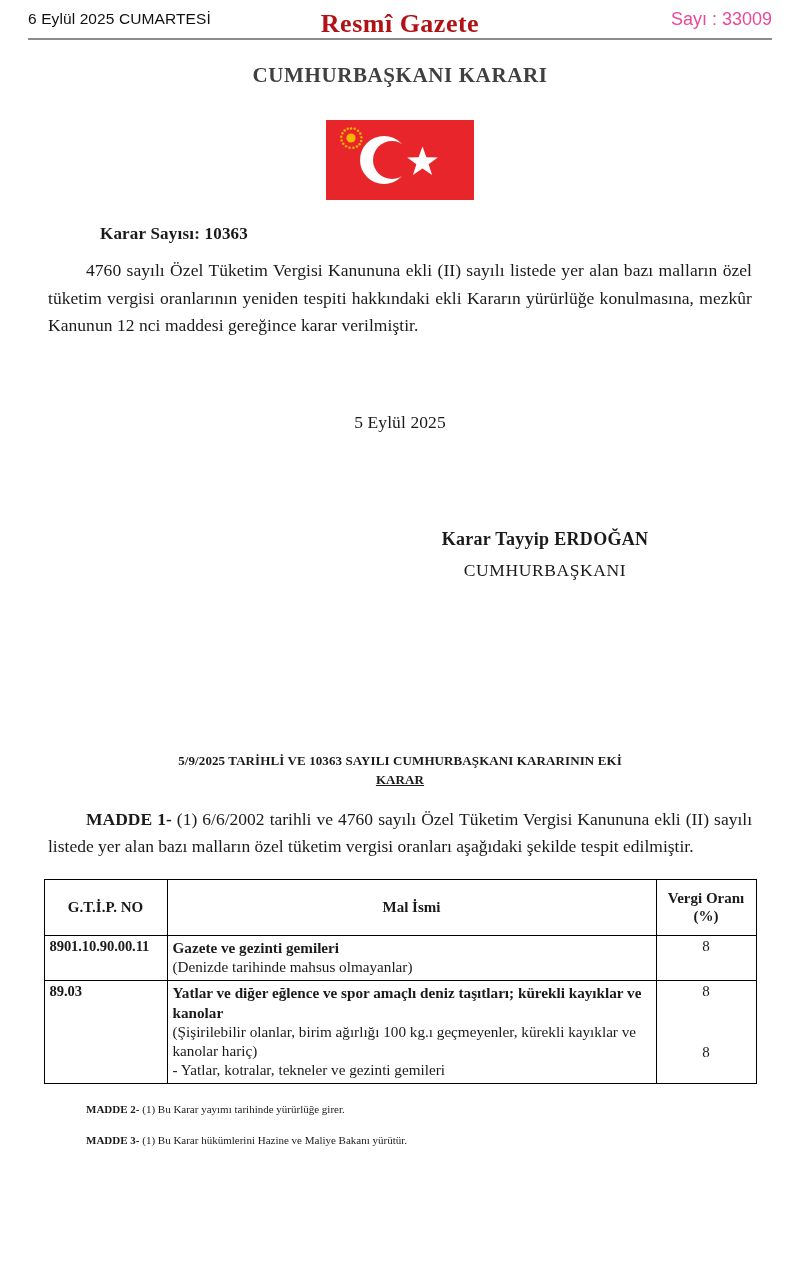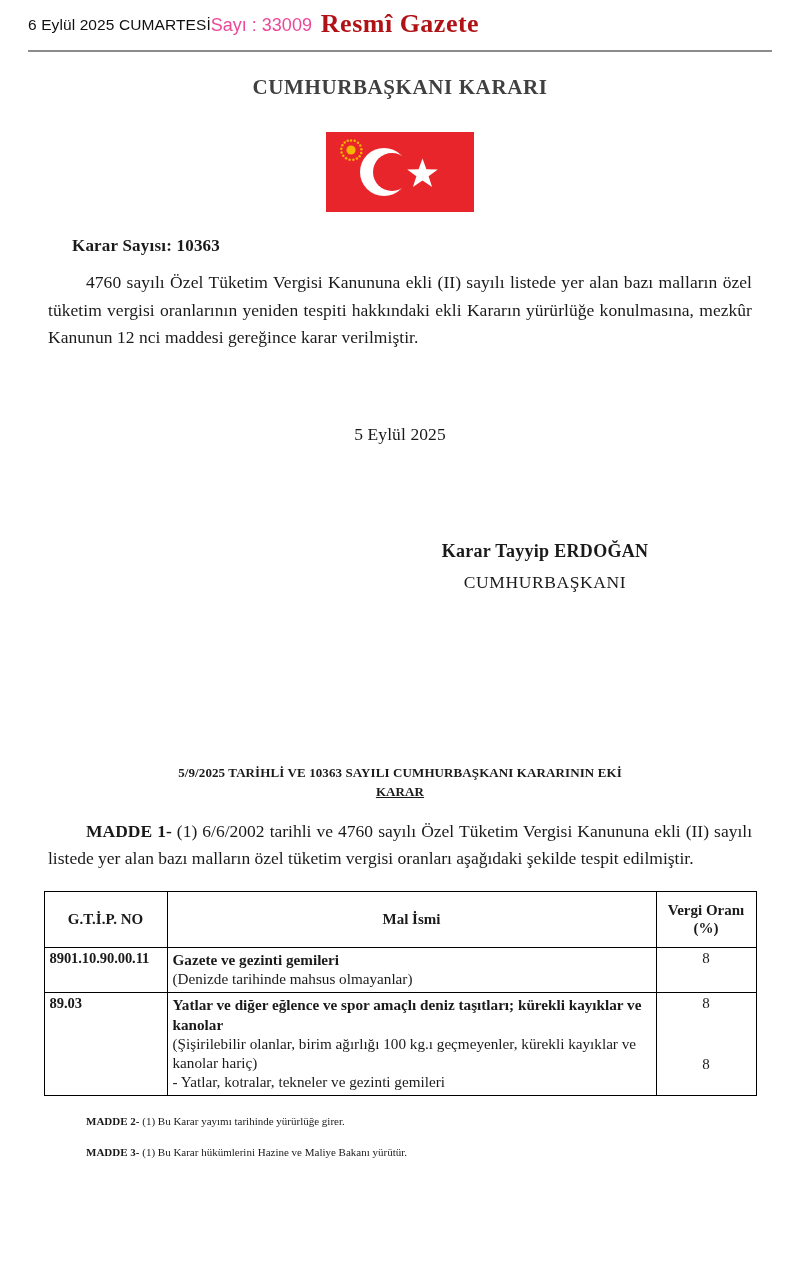--- a/index.html
+++ b/index.html
@@ -10,25 +10,25 @@
     background: #ffffff;
     font-family: "Liberation Serif", serif;
     color: #1a1a1a;
     position: relative;
     overflow: hidden;
   }
 
   
   .masthead {
     position: relative;
-    height: 50px;
+    height: 38px;
     padding: 0 28px;
     display: flex;
     align-items: center;
-    justify-content: flex-start;
+    justify-content: space-between;
   }
   .masthead-date {
     font-family: "Liberation Sans", sans-serif;
     font-size: 15.5px;
     color: #111;
     letter-spacing: 0.1px;
     white-space: nowrap;
   }
   .masthead-title {
     font-family: "Liberation Serif", serif;
@@ -75,21 +75,21 @@
     height: 80px;
     display: block;
   }
 
   
   .content { padding: 0 48px; }
   .karar-no {
     font-size: 17px;
     font-weight: 700;
     margin-top: 24px;
-    margin-left: 24px;
+    margin-left: 52px;
     letter-spacing: 0.2px;
   }
   p.body-par {
     font-size: 17.5px;
     line-height: 1.58;
     text-align: justify;
     text-justify: inter-word;
     margin: 13px 0 0 0;
     text-indent: 38px;
     letter-spacing: 0.05px;

